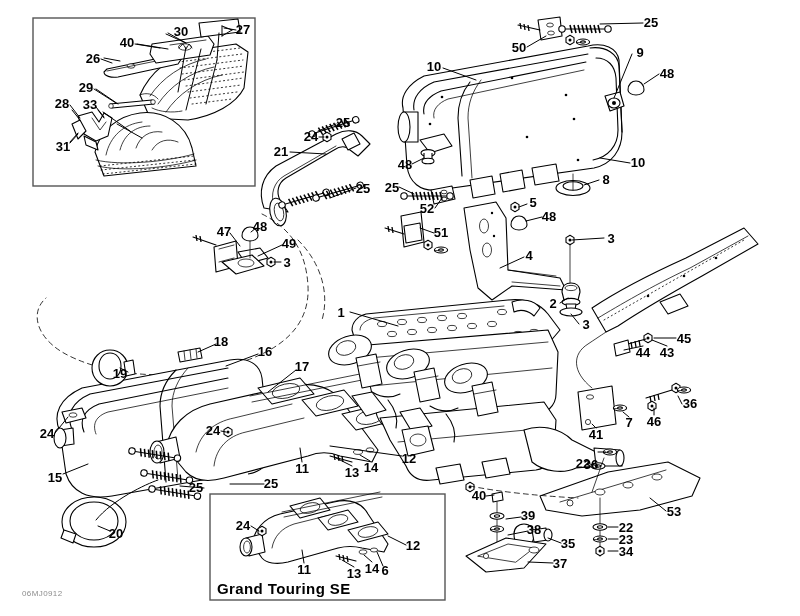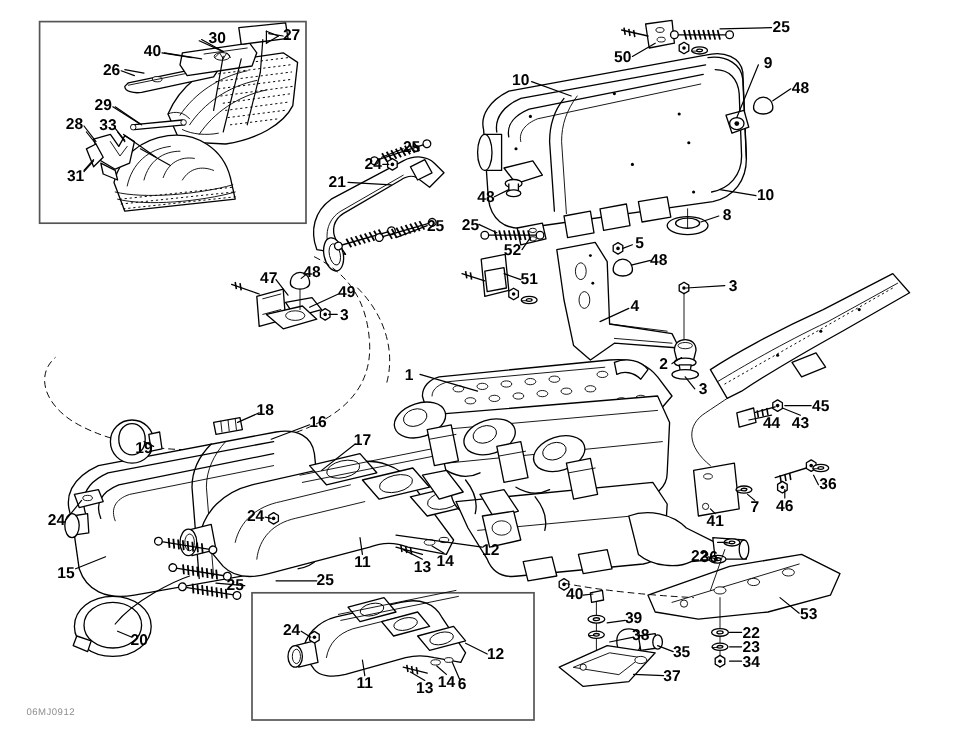--- a/index.html
+++ b/index.html
@@ -787,16 +787,17 @@
       <div class="cal" style="left: 405px; top: 164px;">48</div>
       <div class="cal" style="left: 549px; top: 216px;">48</div>
       <div class="cal" style="left: 260px; top: 226px;">48</div>
       <div class="cal" style="left: 289px; top: 243px;">49</div>
       <div class="cal" style="left: 519px; top: 47px;">50</div>
       <div class="cal" style="left: 441px; top: 232px;">51</div>
       <div class="cal" style="left: 427px; top: 208px;">52</div>
       <div class="cal" style="left: 674px; top: 511px;">53</div>
     </div>
 
+  <div class="insetlabel" style="left:217px; top:580px;">Grand Touring SE</div>
 
   <div class="watermark">06MJ0912</div>
 
 </div>
 
 </body></html>

